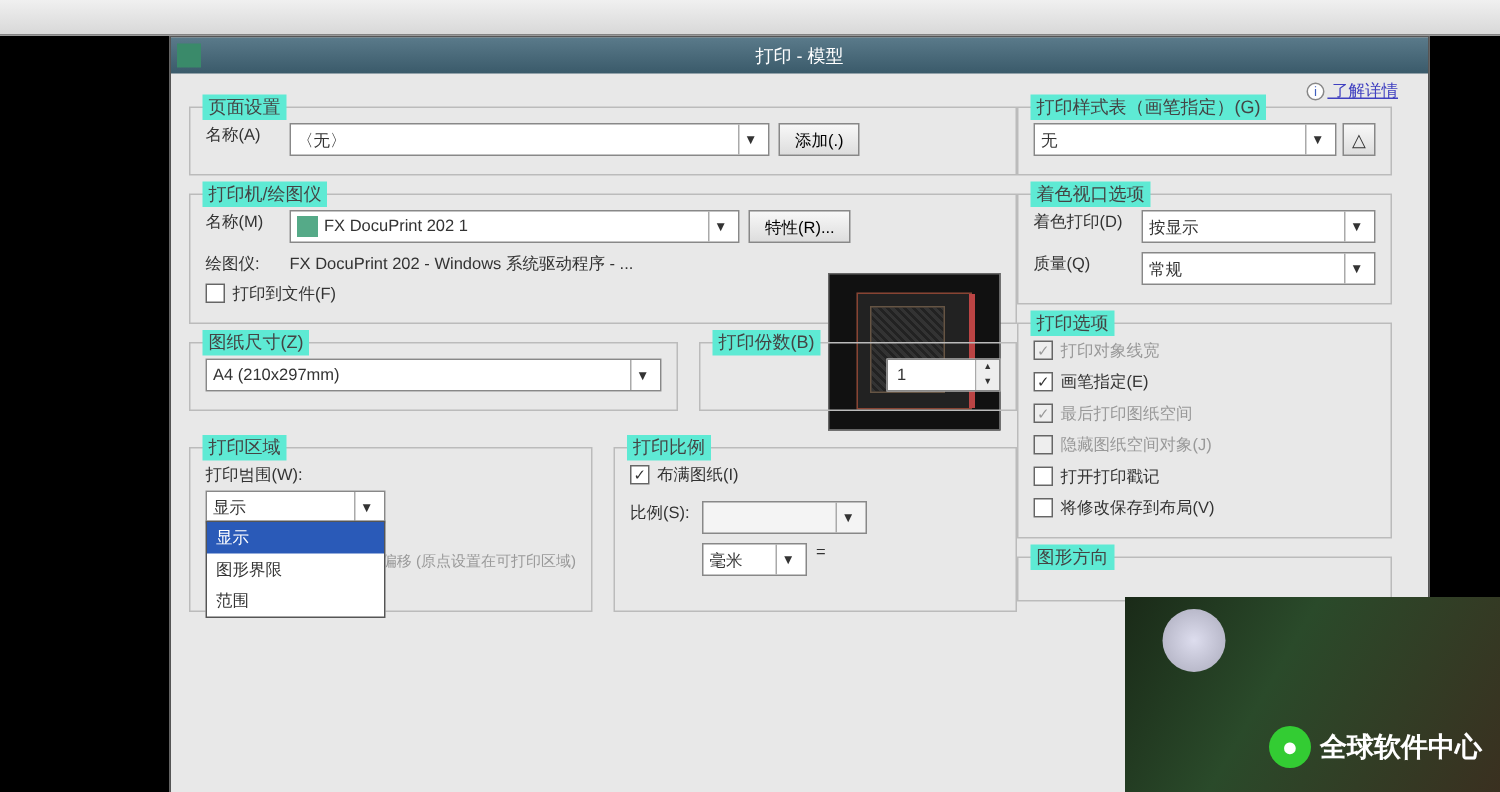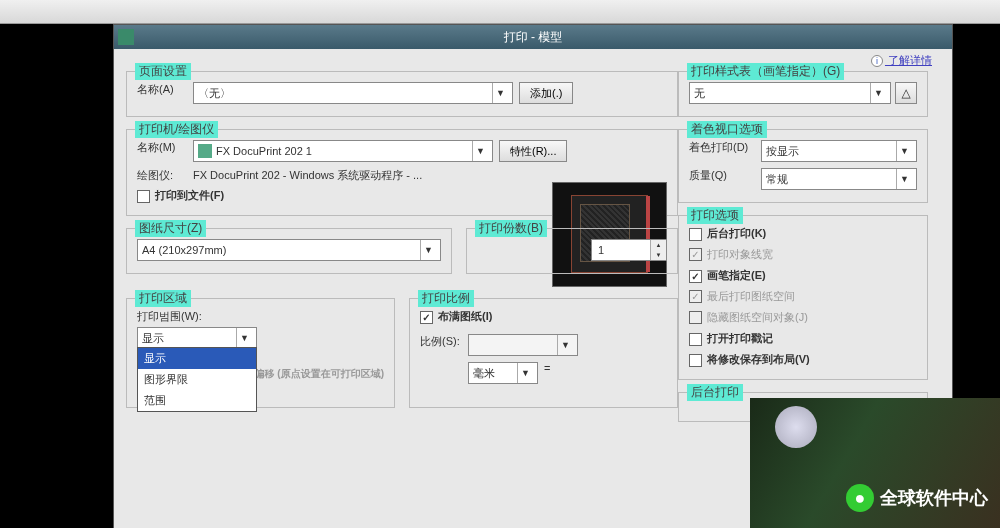--- a/index.html
+++ b/index.html
@@ -28,21 +28,21 @@
     .lbl-s { width: 48px; font-size: 11px; }
     
     .combo { display: flex; align-items: center; background: #fff; border: 1px solid #888; height: 22px; flex: 1; padding: 0 4px; font-size: 11px; }
     .combo-arrow { width: 16px; height: 100%; border-left: 1px solid #aaa; display: flex; align-items: center; justify-content: center; color: #333; font-size: 9px; }
     
     .btn { background: linear-gradient(#f8f8f8, #ddd); border: 1px solid #888; padding: 2px 10px; font-size: 11px; height: 22px; margin-left: 6px; cursor: pointer; }
     
     .info-line { display: flex; font-size: 11px; margin-bottom: 5px; }
     .info-lbl { width: 56px; }
     
-    .chk { display: flex; align-items: flex-end; font-size: 11px; font-weight: bold; }
+    .chk { display: flex; align-items: center; font-size: 11px; }
     .chk-box { width: 13px; height: 13px; border: 1px solid #666; background: #fff; margin-right: 5px; display: inline-flex; align-items: center; justify-content: center; font-size: 10px; }
     
     .preview { position: absolute; right: 10px; top: 52px; width: 115px; height: 105px; background: #111; border: 1px solid #666; }
     .preview-inner { margin: 12px 18px; height: 78px; border: 1px solid #843; background: #222; position: relative; }
     .preview-inner::before { content:""; position:absolute; left:8px; top:8px; width:48px; height:56px; background: repeating-linear-gradient(45deg,#333 0 2px,#222 2px 4px); border:1px solid #654; }
     .preview-inner::after { content:""; position:absolute; right:-3px; top:0; width:4px; height:100%; background:#b44; }
     
     .spinner { display: flex; align-items: center; background: #fff; border: 1px solid #888; height: 22px; width: 76px; }
     .spinner-val { flex: 1; padding: 0 6px; font-size: 11px; }
     .spinner-btns { width: 16px; display: flex; flex-direction: column; border-left: 1px solid #aaa; }
@@ -209,24 +209,20 @@
           <span style="width:72px;font-size:11px">质量(Q)</span>
           <div class="combo">
               <span style="flex:1">常规</span>
               <span class="combo-arrow">▼</span>
             </div>
         </div>
       </div>
 
       <div class="groupbox">
         <div class="groupbox-title">打印选项</div>
-        <div class="chk" style="margin-bottom:6px">
-            <span class="chk-box"></span>
-            <span>后台打印(K)</span>
-          </div>
         <div class="dim-chk" style="margin-bottom:6px">
             <span class="chk-box" style="background:#eee">✓</span>
             <span>打印对象线宽</span>
           </div>
         <div class="chk" style="margin-bottom:6px">
             <span class="chk-box">✓</span>
             <span>画笔指定(E)</span>
           </div>
         <div class="dim-chk" style="margin-bottom:6px">
             <span class="chk-box" style="background:#eee">✓</span>
@@ -240,21 +236,21 @@
             <span class="chk-box"></span>
             <span>打开打印戳记</span>
           </div>
         <div class="chk">
             <span class="chk-box"></span>
             <span>将修改保存到布局(V)</span>
           </div>
       </div>
 
       <div class="groupbox" style="height:30px">
-        <div class="groupbox-title">后台打印</div>
+        <div class="groupbox-title">图形方向</div>
       </div>
     </div>
   </div>
 </div>
 
 <div class="watermark">
   <div class="watermark-moon"></div>
   <div class="watermark-txt">
     <span class="wm-icon">●</span>
     <span>全球软件中心</span>

